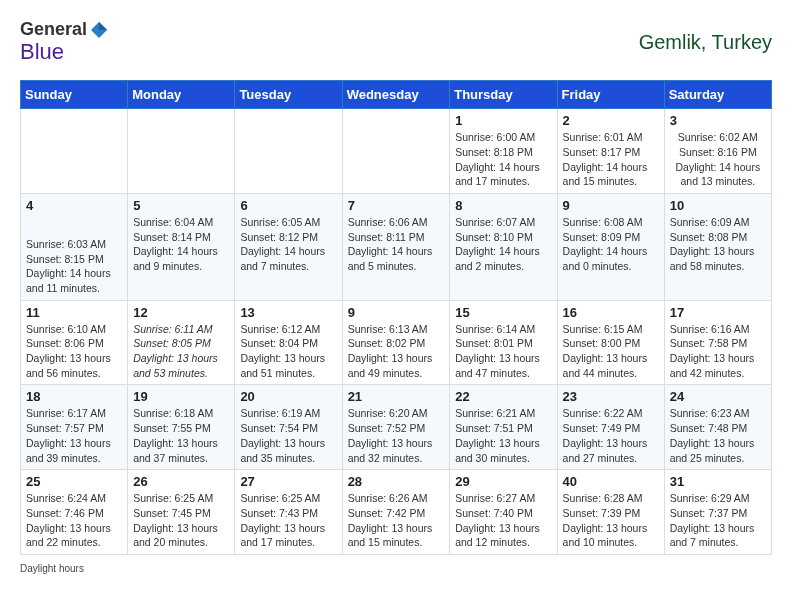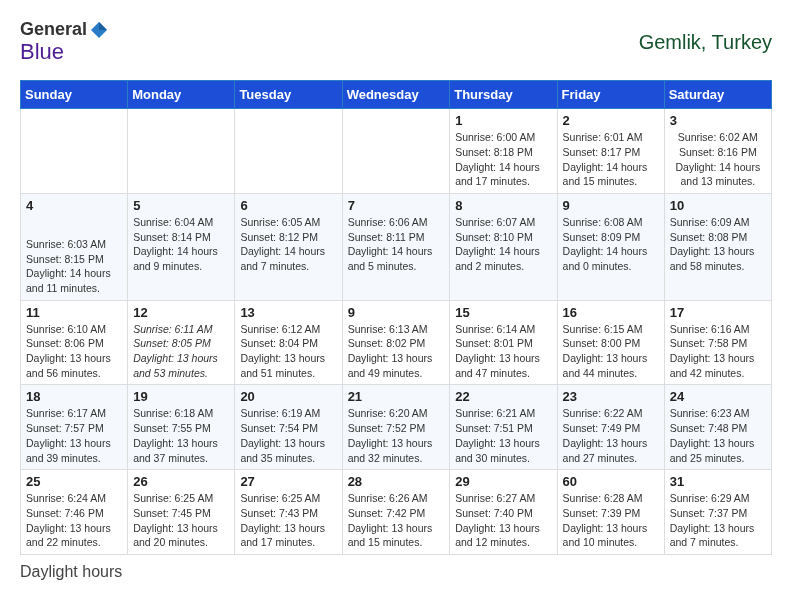--- a/index.html
+++ b/index.html
@@ -88,21 +88,21 @@
     .day-info {
       font-size: 10.5px;
       color: #333;
       line-height: 1.4;
     }
     .empty-cell {
       background: #fff !important;
     }
     .footer-note {
       margin-top: 8px;
-      font-size: 16px;
+      font-size: 10px;
       color: #444;
     }
   </style>
 </head>
 <body>
 
 <div class="header-area">
   <div class="logo">
     <div class="logo-text">
       <div style="display:flex; align-items:center;">
@@ -343,21 +343,21 @@
 and 15 minutes.</div>
         </td>
         <td>
           <div class="day-number">29</div>
           <div class="day-info" style="white-space: pre-line;">Sunrise: 6:27 AM
 Sunset: 7:40 PM
 Daylight: 13 hours
 and 12 minutes.</div>
         </td>
         <td>
-          <div class="day-number">60</div>
+          <div class="day-number">40</div>
           <div class="day-info" style="white-space: pre-line;">Sunrise: 6:28 AM
 Sunset: 7:39 PM
 Daylight: 13 hours
 and 10 minutes.</div>
         </td>
         <td>
           <div class="day-number">31</div>
           <div class="day-info" style="white-space: pre-line;">Sunrise: 6:29 AM
 Sunset: 7:37 PM
 Daylight: 13 hours

